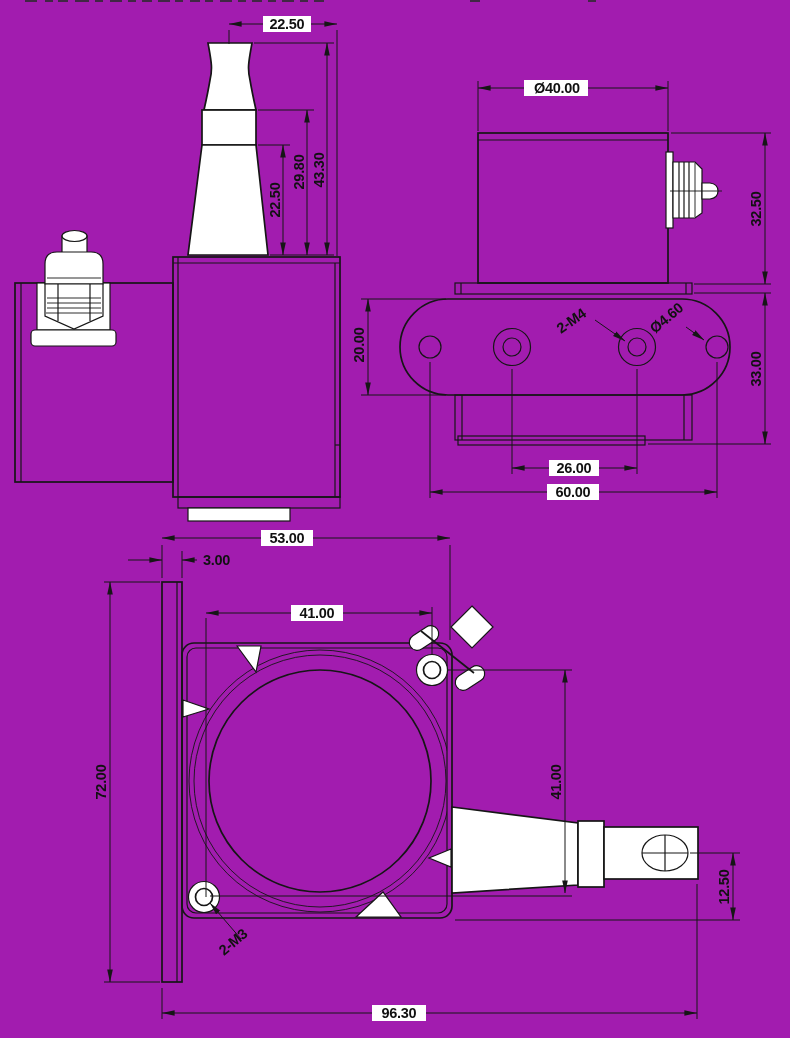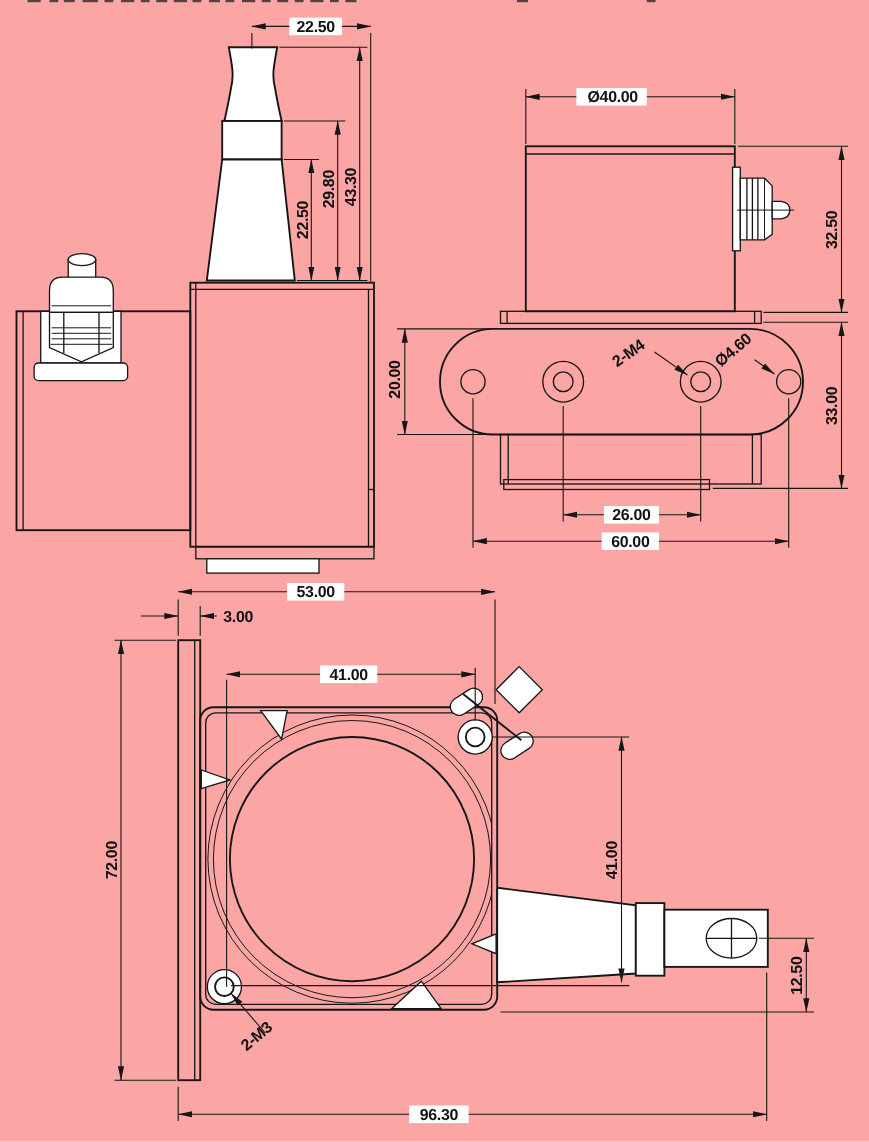--- a/index.html
+++ b/index.html
@@ -1,16 +1,16 @@
 <!DOCTYPE html>
 <html><head>
 <meta charset="utf-8">
 <style>
   html,body{margin:0;padding:0;background:#ffffff;}
-  .frame{width:790px;height:1038px;position:relative;background:#fca5a5;overflow:hidden;}
+  .frame{width:790px;height:1038px;position:relative;background:#a21caf;overflow:hidden;}
   svg{display:block;}
   .gl{stroke:#161616;stroke-width:1.7;fill:none;stroke-linejoin:miter;}
   .glf{stroke:#161616;stroke-width:1.7;fill:#ffffff;stroke-linejoin:miter;}
   .gm{stroke:#161616;stroke-width:1.2;fill:none;}
   .gmf{stroke:#161616;stroke-width:1.2;fill:#ffffff;}
   .gt{stroke:#161616;stroke-width:0.9;fill:none;}
   .dim{stroke:#161616;stroke-width:1;fill:none;}
   .dim-text{font:bold 14.5px "Liberation Sans",sans-serif;fill:#111111;letter-spacing:-0.3px;}
   .bg{fill:#ffffff;stroke:none;}
   .artifact{fill:#2a2a2a;}

